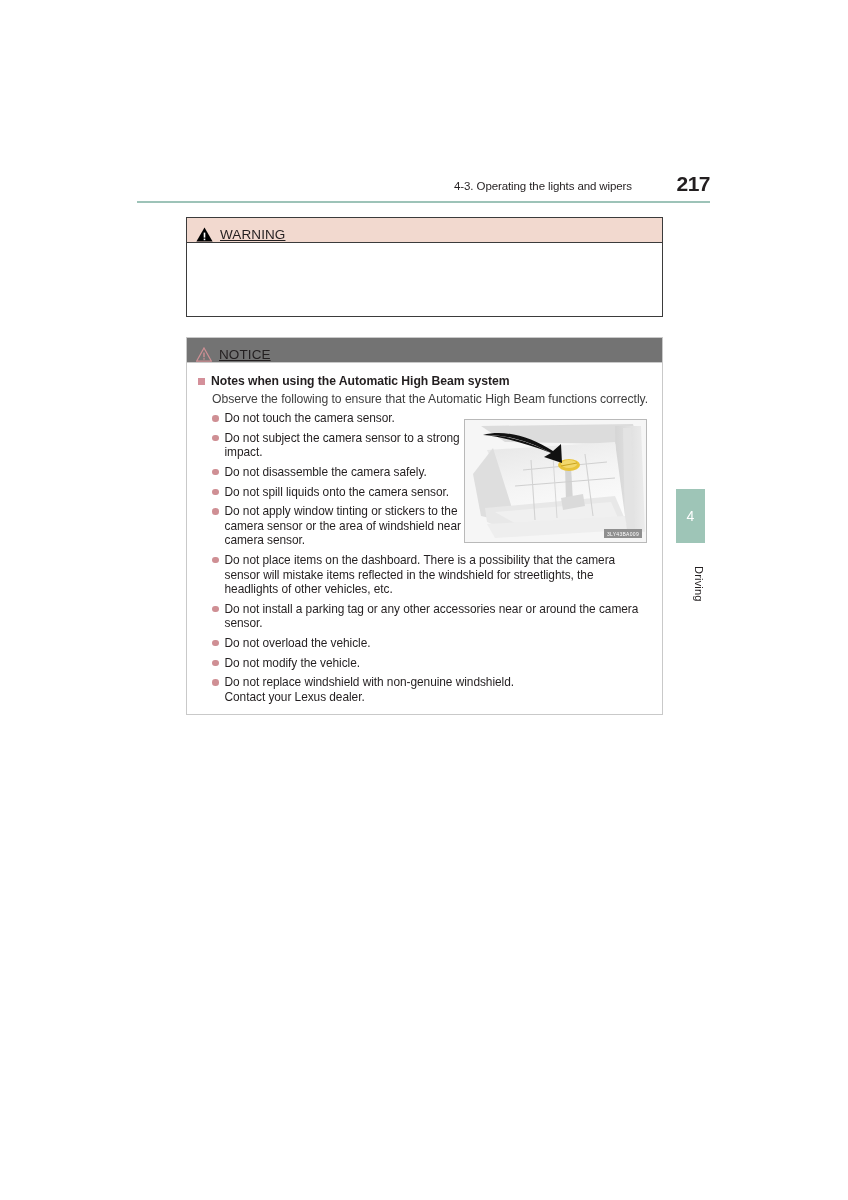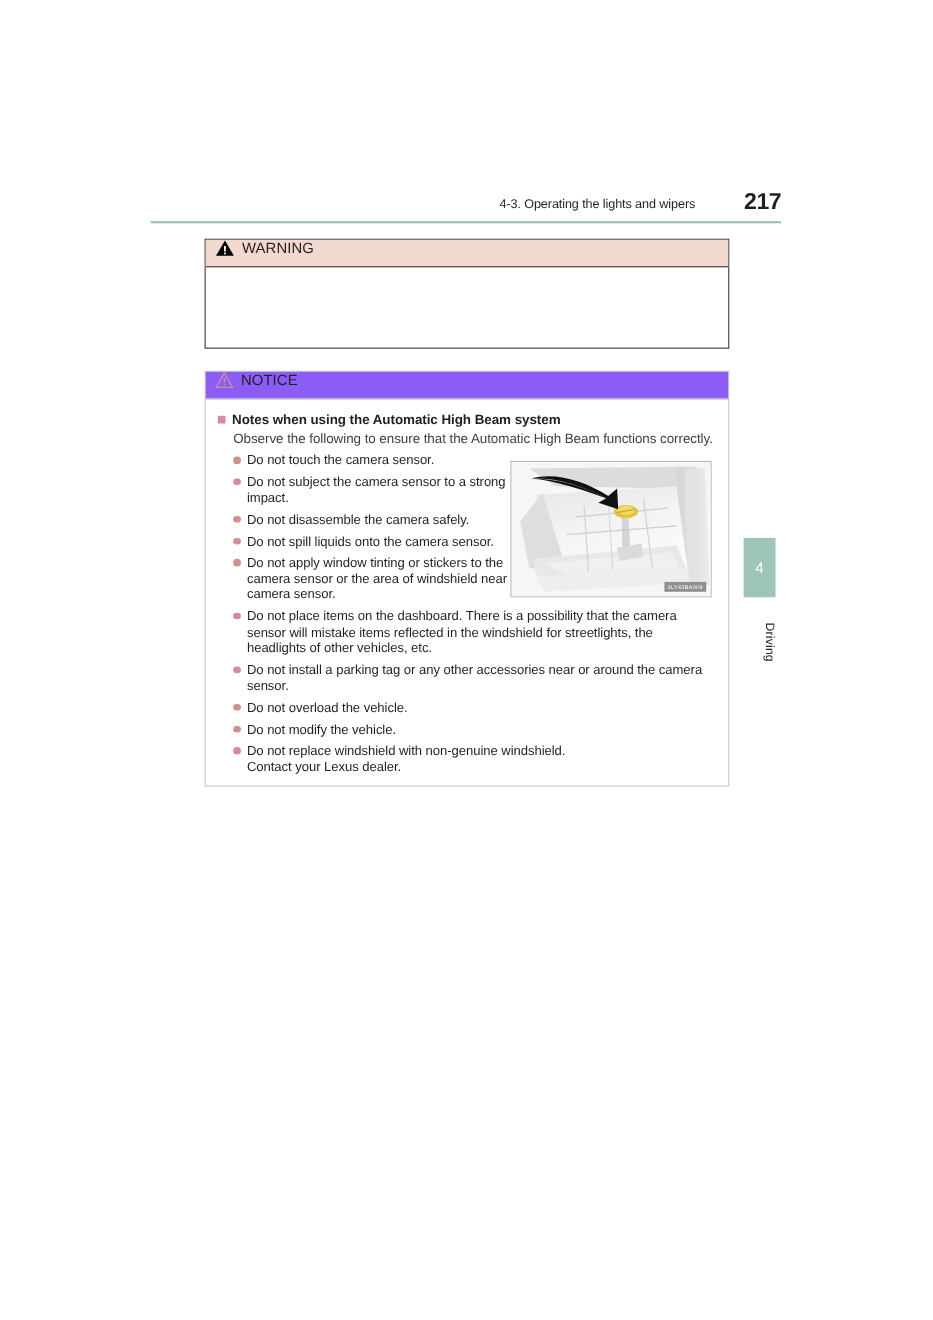--- a/index.html
+++ b/index.html
@@ -72,30 +72,31 @@
     top: 337px;
     width: 477px;
     height: 378px;
     border: 1px solid #c9c9c9;
   }
 
   .alert-head {
     position: relative;
     height: 25px;
     display: flex;
-    align-items: flex-start;
+    align-items: flex-end;
     padding-left: 9px;
     box-sizing: border-box;
+    text-decoration: underline;
   }
   .alert-head.warning {
     background: #f2d9cf;
     border-bottom: 1.3px solid #3b3b3b;
   }
   .alert-head.notice {
-    background: #8b5cf6;
+    background: #737373;
     border-bottom: 1px solid #c9c9c9;
   }
   .alert-head-label {
     font-size: 13.5px;
     letter-spacing: 0.1px;
     color: #231f20;
     margin-left: 7px;
   }
 
   .tri-solid {

